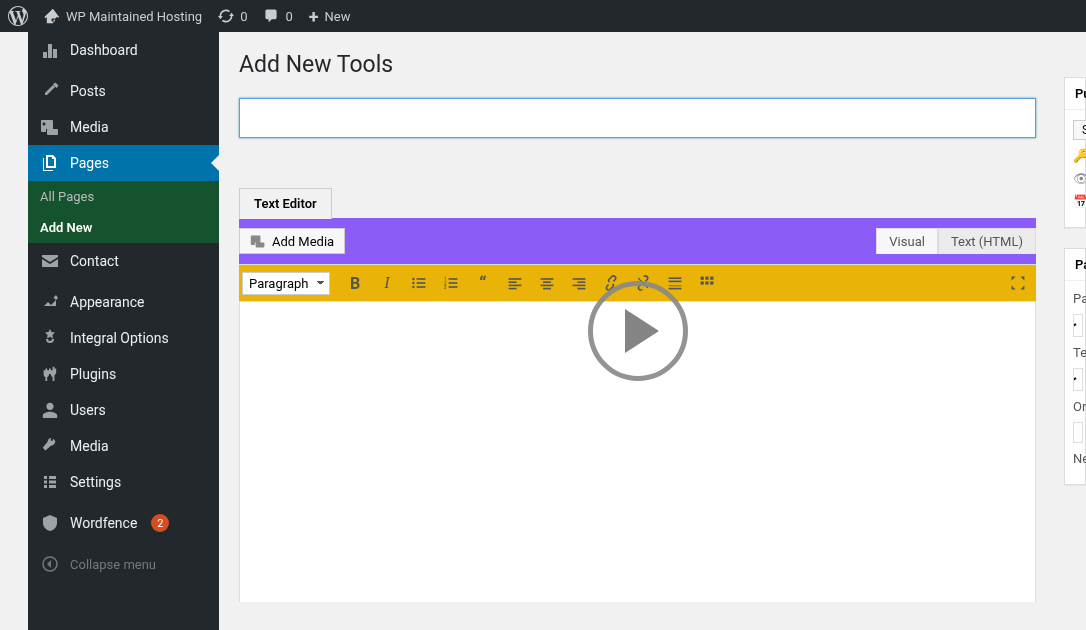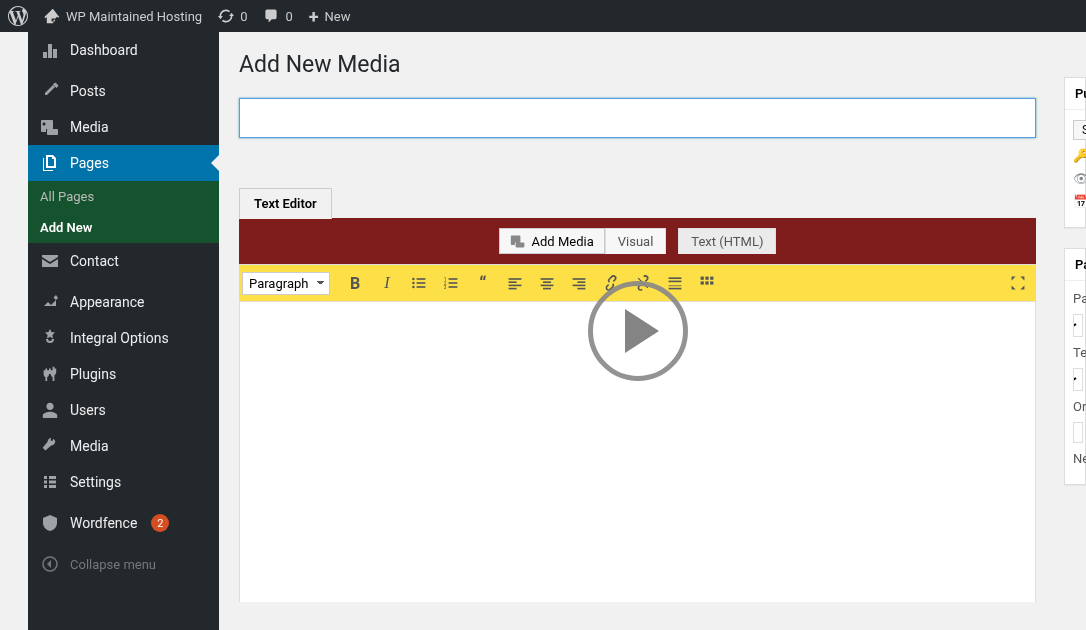--- a/index.html
+++ b/index.html
@@ -17,26 +17,26 @@
 .sidebar-sep { height: 5px; }
 .sidebar-icon { width: 20px; height: 20px; fill: rgba(240,245,250,.6); flex-shrink: 0; }
 .sidebar-item.active .sidebar-icon { fill: #fff; }
 .badge { background: #d54e21; color: #fff; border-radius: 50%; width: 18px; height: 18px; font-size: 11px; display: inline-flex; align-items: center; justify-content: center; margin-left: 4px; }
 .main { flex: 1; padding: 10px 20px 0 20px; overflow: hidden; position: relative; }
 h1 { font-size: 23px; font-weight: 400; color: #23282d; padding: 9px 0 20px 0; }
 .title-input { width: 100%; height: 40px; border: 1px solid #5b9dd9; padding: 3px 8px; font-size: 1.7em; outline: none; box-shadow: 0 0 2px rgba(30,140,190,.8); background: #fff; }
 .editor-wrap { margin-top: 50px; }
 .text-editor-tab { display: inline-block; background: #f1f1f1; border: 1px solid #ccc; border-bottom: 1px solid #f1f1f1; padding: 7px 14px; font-size: 13px; font-weight: 600; position: relative; z-index: 2; margin-bottom: -1px; }
 .editor-box { border: 1px solid #ddd; background: #fff; }
-.media-btn-row { padding: 10px 0 10px 0; display: flex; justify-content: center; align-items: center; background: #7f1d1d; }
+.media-btn-row { padding: 10px 0 10px 0; display: flex; justify-content: space-between; align-items: center; background: #8b5cf6; }
 .add-media-btn { background: #f7f7f7; border: 1px solid #ccc; padding: 4px 10px; font-size: 13px; display: flex; align-items: center; gap: 6px; cursor: pointer; }
-.view-tabs { display: flex; gap: 12px; }
+.view-tabs { display: flex; gap: 0; }
 .view-tab { background: #ebebeb; border: 1px solid #ddd; border-bottom: none; padding: 5px 12px; font-size: 13px; cursor: pointer; color: #555; }
 .view-tab.active { background: #f7f7f7; }
-.tinymce-toolbar { background: #fde047; border-bottom: 1px solid #ddd; padding: 3px; display: flex; align-items: center; gap: 2px; }
+.tinymce-toolbar { background: #eab308; border-bottom: 1px solid #ddd; padding: 3px; display: flex; align-items: center; gap: 2px; }
 .para-select { border: 1px solid #ccc; padding: 3px 20px 3px 6px; font-size: 13px; background: #fff; margin-right: 8px; cursor: pointer; appearance: none; background-image: linear-gradient(45deg, transparent 50%, #555 50%), linear-gradient(135deg, #555 50%, transparent 50%); background-position: right 8px center, right 4px center; background-size: 4px 4px; background-repeat: no-repeat; }
 .tb-btn { width: 30px; height: 30px; display: flex; align-items: center; justify-content: center; cursor: pointer; color: #555; font-size: 16px; }
 .tb-spacer { flex: 1; }
 .editor-area { min-height: 300px; background: #fff; }
 .side-meta { width: 30px; flex-shrink: 0; background: #f1f1f1; border-left: 0; padding: 45px 0 0 8px; overflow: hidden; }
 .meta-box { background: #fff; border: 1px solid #ddd; padding: 10px 8px; margin-bottom: 20px; font-size: 13px; box-shadow: 0 1px 1px rgba(0,0,0,.04); }
 .meta-heading { font-weight: 600; padding: 8px 10px; border-bottom: 1px solid #eee; margin: -10px -8px 10px -8px; }
 .meta-row { margin: 8px 0; color: #555; }
 .meta-icon { color: #82878c; display: inline-block; width: 20px; }
 .save-btn { background: #f7f7f7; border: 1px solid #ccc; padding: 2px 8px; font-size: 12px; cursor: pointer; }
@@ -163,21 +163,21 @@
     <div class="sidebar-item collapse">
       <svg class="sidebar-icon" viewBox="0 0 20 20" style="fill:#777">
           <circle cx="10" cy="10" r="7" fill="none" stroke="#777" stroke-width="1.5"></circle>
           <path d="M11 6l-4 4 4 4"></path>
         </svg>
       <span>Collapse menu</span>
     </div>
   </div>
 
   <div class="main">
-    <h1>Add New Media</h1>
+    <h1>Add New Tools</h1>
     <input class="title-input" type="text" value="" style="">
 
     <div class="editor-wrap">
       <div class="text-editor-tab">Text Editor</div>
       <div class="editor-box" style="border:none">
         <div class="media-btn-row">
           <button class="add-media-btn">
             <svg width="16" height="16" viewBox="0 0 20 20" fill="#888">
                 <path d="M13 11V4c0-.5-.5-1-1-1H2c-.5 0-1 .5-1 1v10c0 .5.5 1 1 1h4v-2c0-.5.5-1 1-1h6zm5 2v4c0 .5-.5 1-1 1H8c-.5 0-1-.5-1-1v-4c0-.5.5-1 1-1h9c.5 0 1 .5 1 1z"></path>
               </svg>

